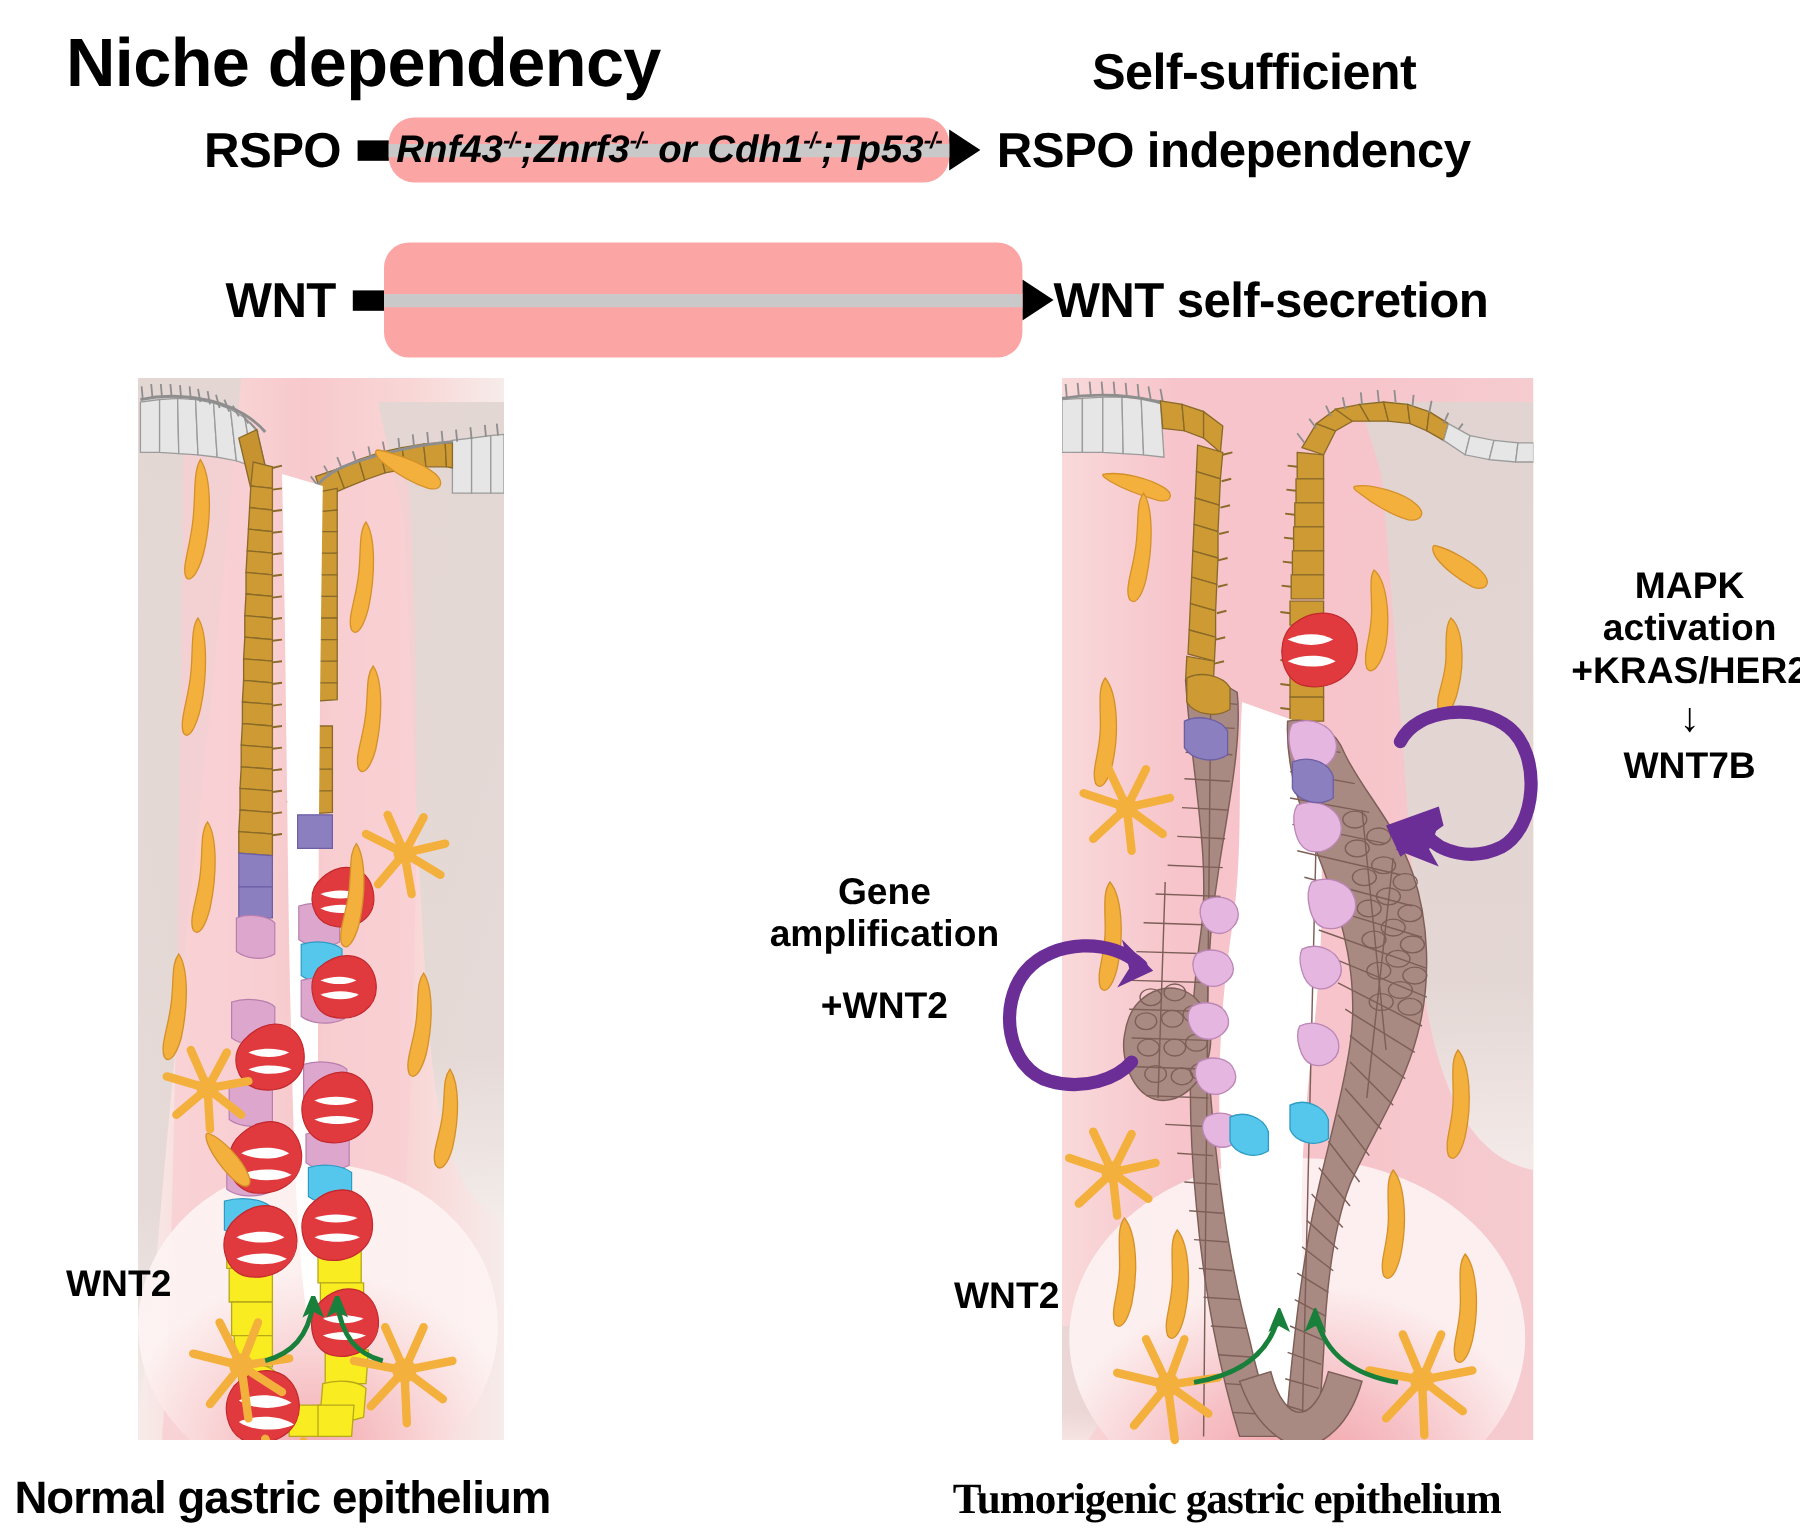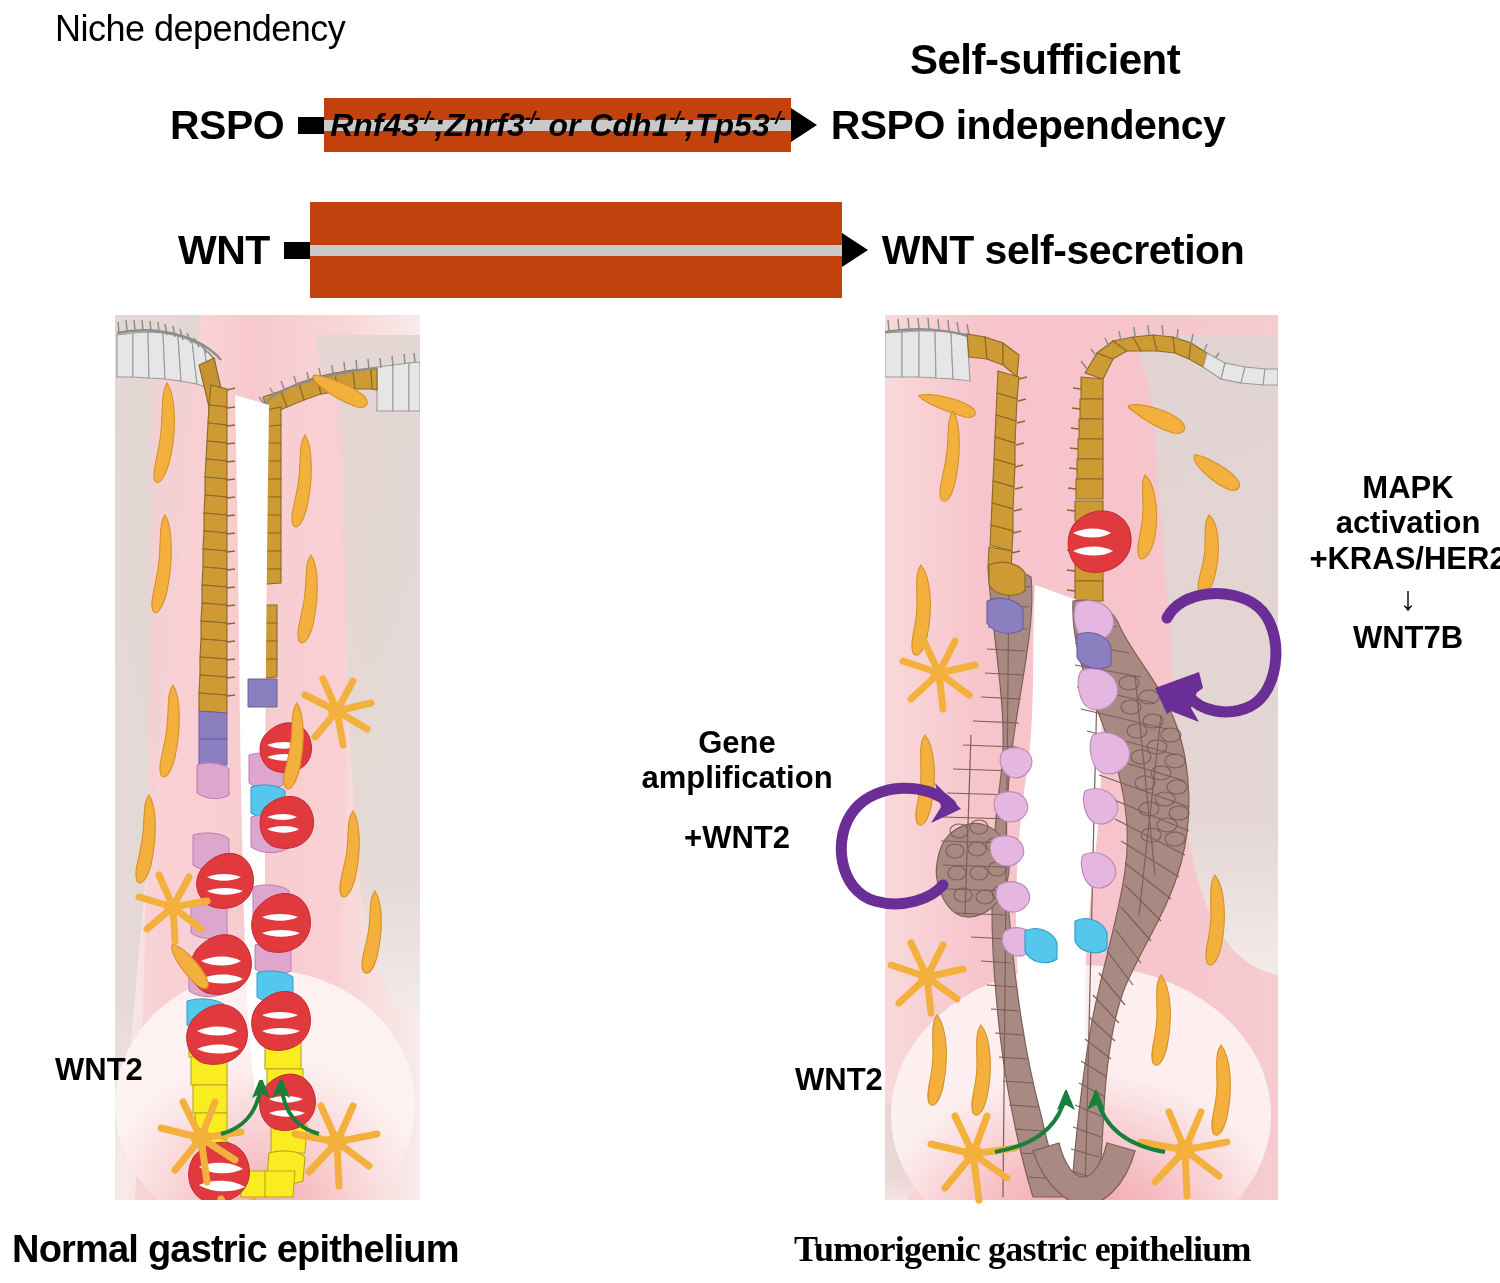--- a/index.html
+++ b/index.html
@@ -2,53 +2,53 @@
 <html><head>
 <meta charset="utf-8">
 <style>
   html,body{margin:0;padding:0;background:#ffffff;}
   body{width:1500px;height:1283px;position:relative;overflow:hidden;
        font-family:"Liberation Sans","DejaVu Sans",sans-serif;color:#000;}
 
   .abs{position:absolute;}
 
   
-  #title-left{left:55px;top:8px;font-size:36px;font-weight:normal;letter-spacing:-0.5px;}
+  #title-left{left:55px;top:20px;font-size:57px;font-weight:bold;letter-spacing:-0.5px;}
   #title-right{left:910px;top:4px;font-size:42px;font-weight:bold;letter-spacing:-0.5px;margin-top:32px;}
 
   
   .row{position:absolute;display:flex;align-items:center;}
   #row-rspo{left:170px;top:95px;height:60px;}
-  #row-wnt{left:178px;top:200px;height:100px;}
+  #row-wnt{left:188px;top:200px;height:100px;}
 
   .lbl-big{font-size:41px;font-weight:bold;white-space:nowrap;letter-spacing:-0.5px;}
 
   .inhib-bar{width:26px;height:17px;background:#000;margin-left:14px;flex:0 0 auto;}
 
-  .mid-box{background:#c2410c;position:relative;display:flex;align-items:center;
-           justify-content:center;flex:0 0 auto;}
+  .mid-box{background:#fca5a5;position:relative;display:flex;align-items:center;
+           justify-content:center;flex:0 0 auto;border-radius:21px;}
   #rspo-box{height:54px;padding:0 6px;}
   #wnt-box{height:96px;width:532px;}
 
   .thrubar{position:absolute;left:0;right:0;top:50%;height:11px;margin-top:-5px;
            background:#c9c9c9;z-index:0;}
   .mid-box .txt{position:relative;z-index:2;text-align:center;line-height:1.06;}
 
   #rspo-gene{font-size:32px;font-weight:bold;font-style:italic;white-space:nowrap;
              background:transparent;}
   #rspo-gene sup{font-size:19px;font-style:italic;vertical-align:super;letter-spacing:-1px;}
   #wnt-lines{font-size:31px;font-weight:bold;white-space:nowrap;}
 
   
   .arrowhead{width:0;height:0;border-top:17px solid transparent;
              border-bottom:17px solid transparent;border-left:26px solid #000;
              flex:0 0 auto;}
 
   #rspo-out{margin-left:14px;}
-  #wnt-out{margin-left:14px;}
+  #wnt-out{}
 
   
   .panel{position:absolute;top:315px;height:885px;overflow:hidden;}
   #panel-left{left:115px;width:305px;}
   #panel-right{left:885px;width:393px;}
 
   
   #ann-mapk{left:1308px;top:470px;width:200px;text-align:center;
             font-size:31px;font-weight:bold;line-height:1.14;}
   #ann-mapk .arr{font-size:34px;line-height:1.3;font-weight:normal;}

